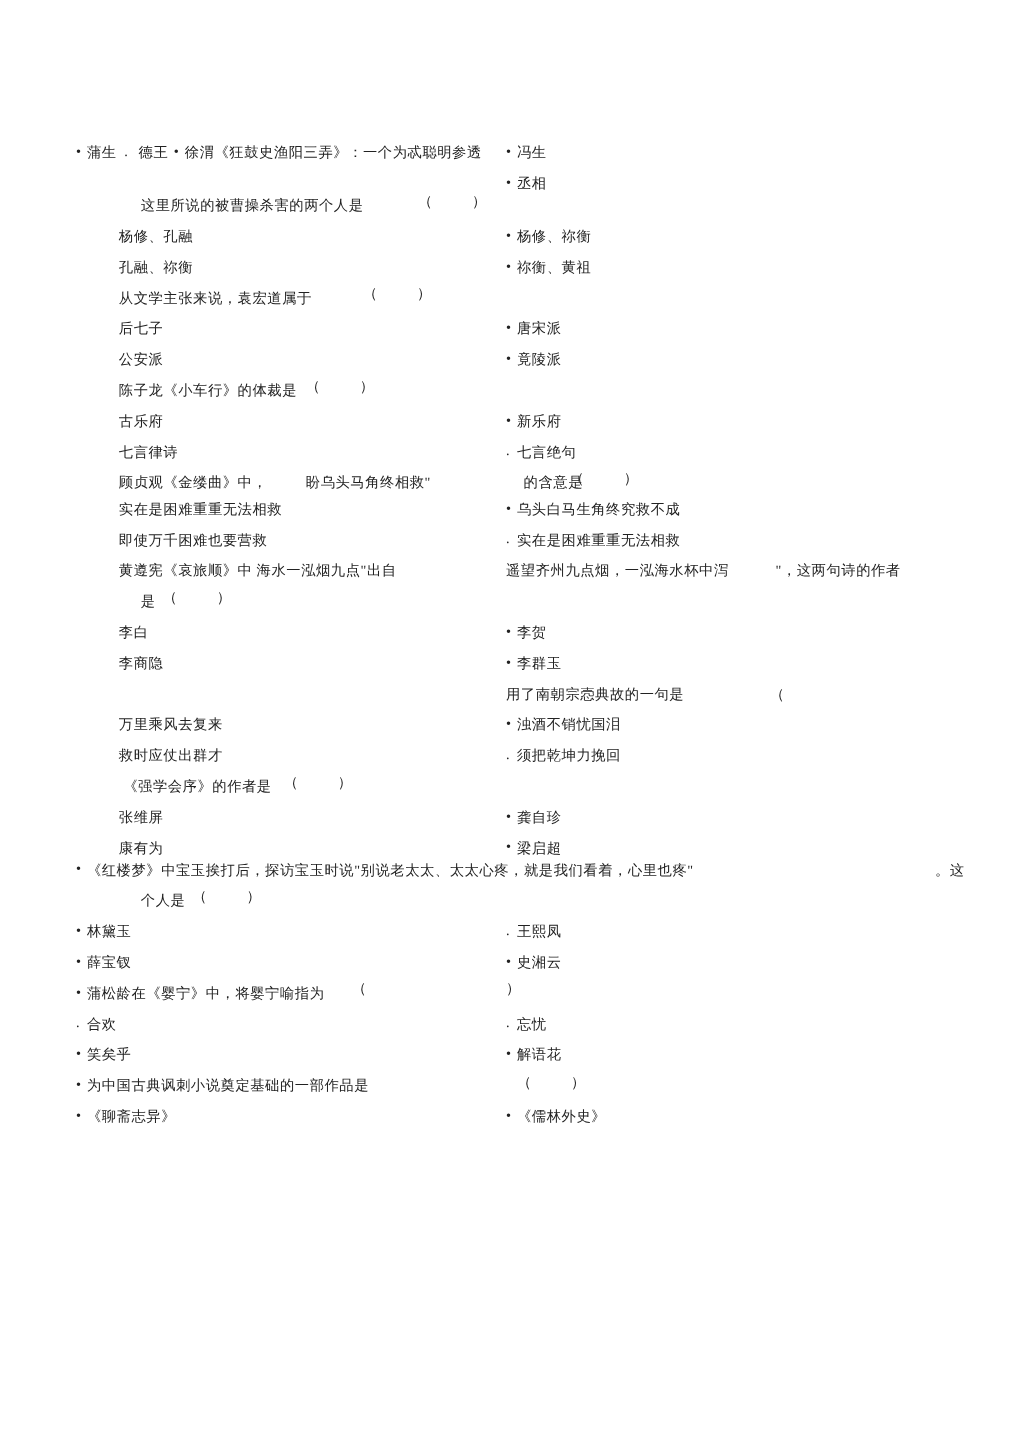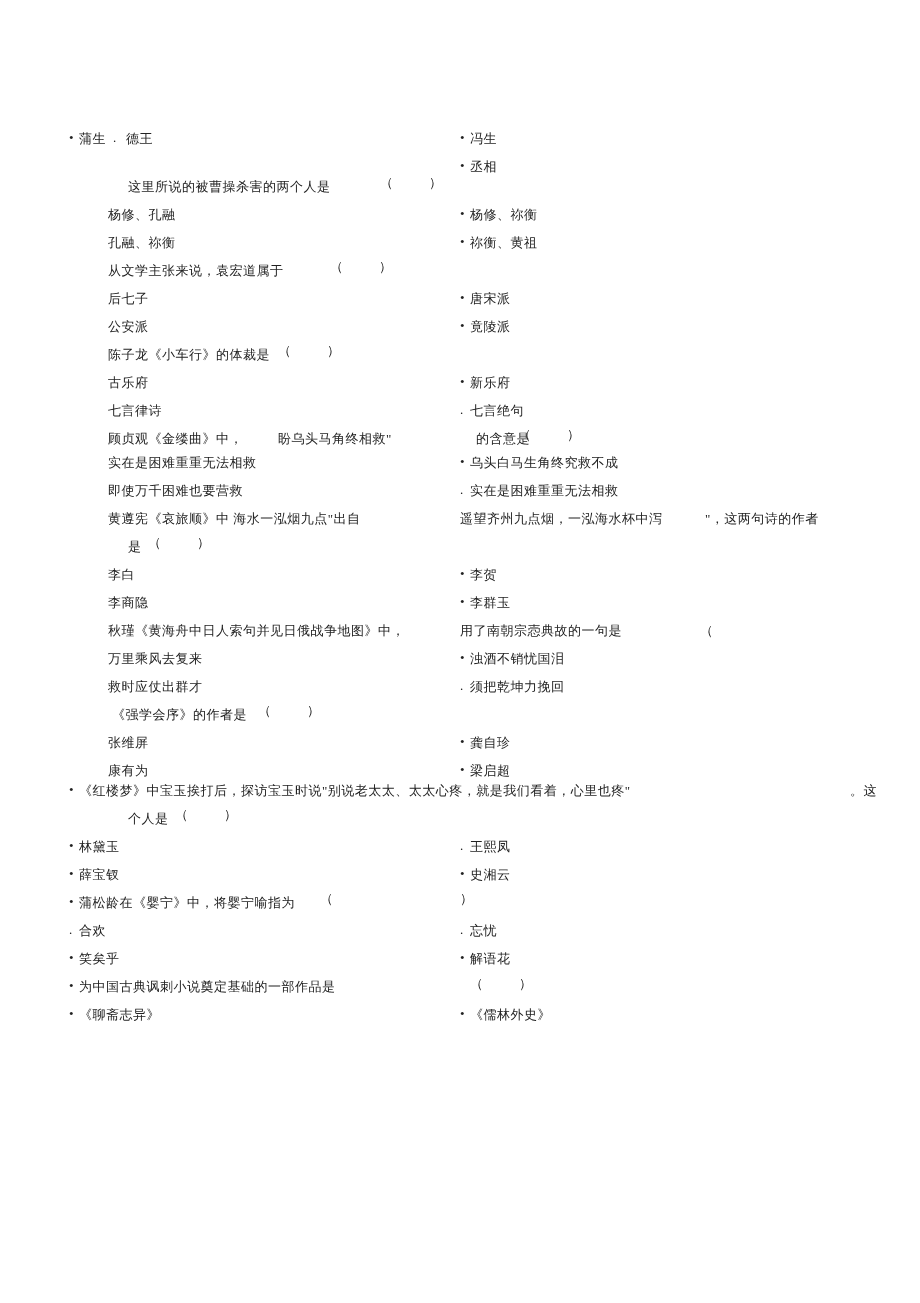--- a/index.html
+++ b/index.html
@@ -38,20 +38,21 @@
       height: 48px;
     }
   </style>
 </head>
 <body>
 
 <div class="top-group">
   <span class="txt" style="left:79px; top:0;"><span class="bullet"></span><span>蒲生</span></span>
   <span class="txt" style="left:113px; top:0;">.</span>
   <span class="txt" style="left:126px; top:0;">德王</span>
+  <span class="txt" style="left:168px; top:0;"><span class="bullet"></span><span>徐渭《狂鼓史渔阳三弄》：一个为忒聪明参透</span></span>
   <span class="txt" style="left:470px; top:0;"><span class="bullet"></span><span>冯生</span></span>
   <span class="txt" style="left:470px; top:28px;"><span class="bullet"></span><span>丞相</span></span>
 </div>
 
 <div class="line">
   <span class="txt" style="left:128px;">这里所说的被曹操杀害的两个人是</span>
   <span class="paren-block" style="left:380px; top:-4px;"><span>（</span><span style="display:inline-block;width:36px;"></span><span>）</span></span>
 </div>
 <div class="line">
   <span class="txt" style="left:108px;">杨修、孔融</span>
@@ -117,21 +118,20 @@
 <div class="line">
   <span class="txt" style="left:108px;">李白</span>
   <span class="txt" style="left:470px;"><span class="bullet"></span><span>李贺</span></span>
 </div>
 <div class="line">
   <span class="txt" style="left:108px;">李商隐</span>
   <span class="txt" style="left:470px;"><span class="bullet"></span><span>李群玉</span></span>
 </div>
 
 <div class="line">
-  <span class="txt" style="left:108px;">秋瑾《黄海舟中日人索句并见日俄战争地图》中，</span>
   <span class="txt" style="left:460px;">用了南朝宗悫典故的一句是</span>
   <span class="paren-block" style="left:700px; top:0;">（</span>
 </div>
 <div class="line">
   <span class="txt" style="left:108px;">万里乘风去复来</span>
   <span class="txt" style="left:470px;"><span class="bullet"></span><span>浊酒不销忧国泪</span></span>
 </div>
 <div class="line">
   <span class="txt" style="left:108px;">救时应仗出群才</span>
   <span class="txt" style="left:460px;">.</span>

